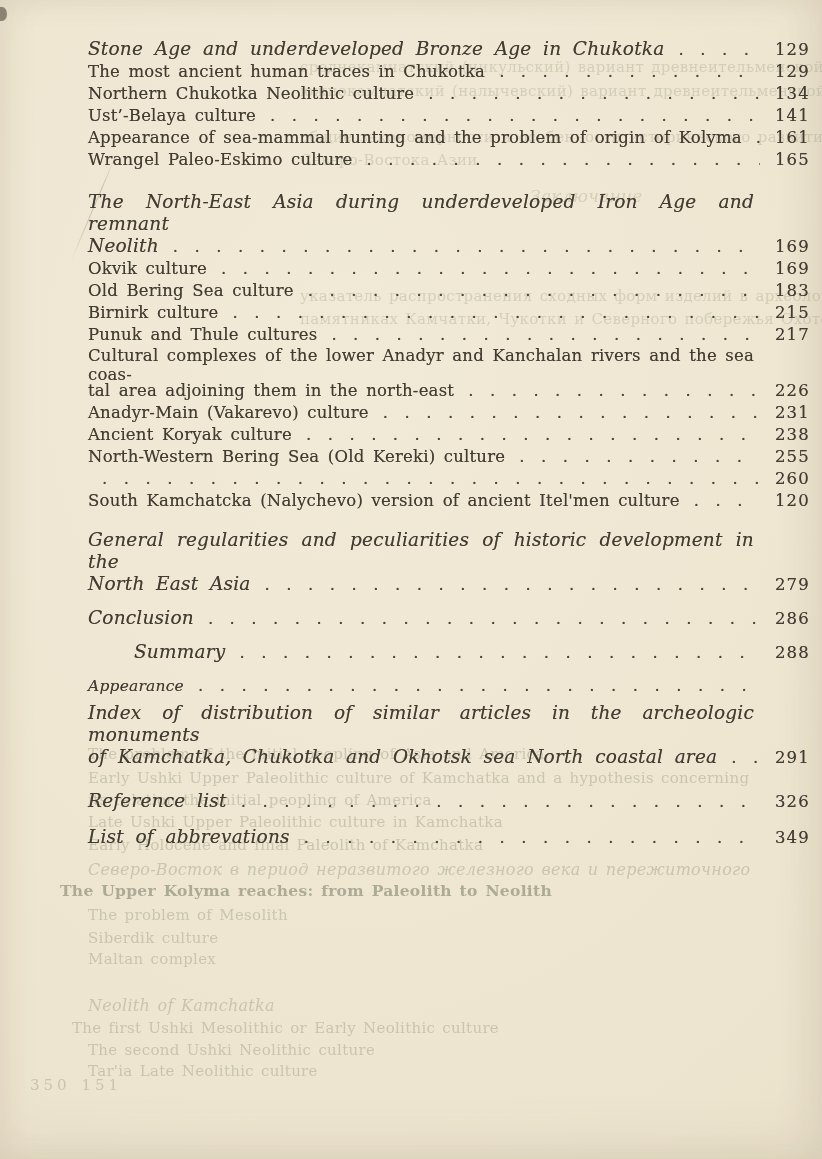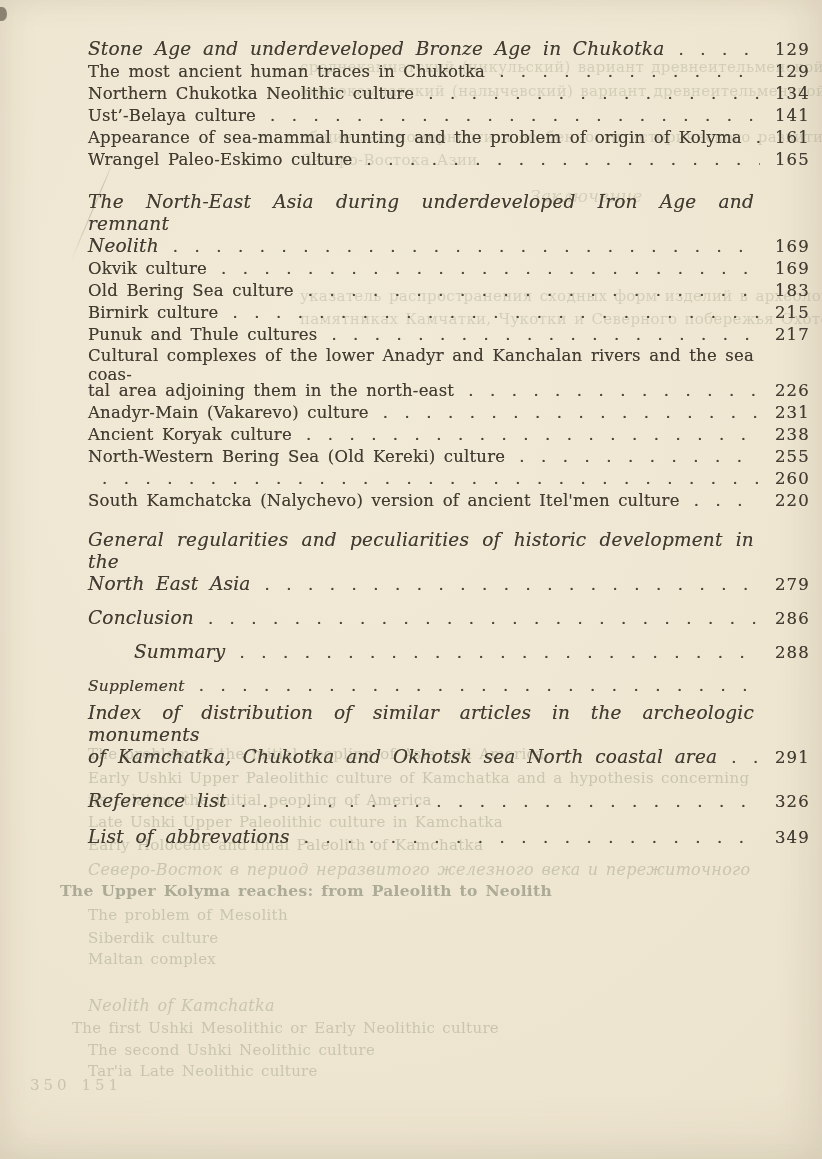--- a/index.html
+++ b/index.html
@@ -197,21 +197,21 @@
           <span class="leader">........................................</span>
           <span class="pageno">255</span>
         </div>
         <div class="toc-row item">
           <span class="leader">........................................</span>
           <span class="pageno">260</span>
         </div>
         <div class="toc-row item">
           <span class="label">South Kamchatcka (Nalychevo) version of ancient Itel'men culture</span>
           <span class="leader">........................................</span>
-          <span class="pageno">220</span>
+          <span class="pageno">120</span>
         </div>
       </div>
       <div class="toc-section sec3">
         <div class="toc-row chapter justify"><span class="label">General regularities and peculiarities of historic development in the</span></div>
         <div class="toc-row chapter">
           <span class="label">North East Asia</span>
           <span class="leader">........................................</span>
           <span class="pageno">279</span>
         </div>
       </div>
@@ -224,21 +224,21 @@
       </div>
       <div class="toc-section sec5">
         <div class="toc-row chapter">
           <span class="label">Summary</span>
           <span class="leader">........................................</span>
           <span class="pageno">288</span>
         </div>
       </div>
       <div class="toc-section sec6">
         <div class="toc-row chapter-small">
-          <span class="label">Supplement</span>
+          <span class="label">Appearance</span>
           <span class="leader">........................................</span>
           <span class="pageno"></span>
         </div>
       </div>
       <div class="toc-section sec7">
         <div class="toc-row chapter justify"><span class="label">Index of distribution of similar articles in the archeologic monuments</span></div>
         <div class="toc-row chapter">
           <span class="label">of Kamchatka, Chukotka and Okhotsk sea North coastal area</span>
           <span class="leader">........................................</span>
           <span class="pageno">291</span>

